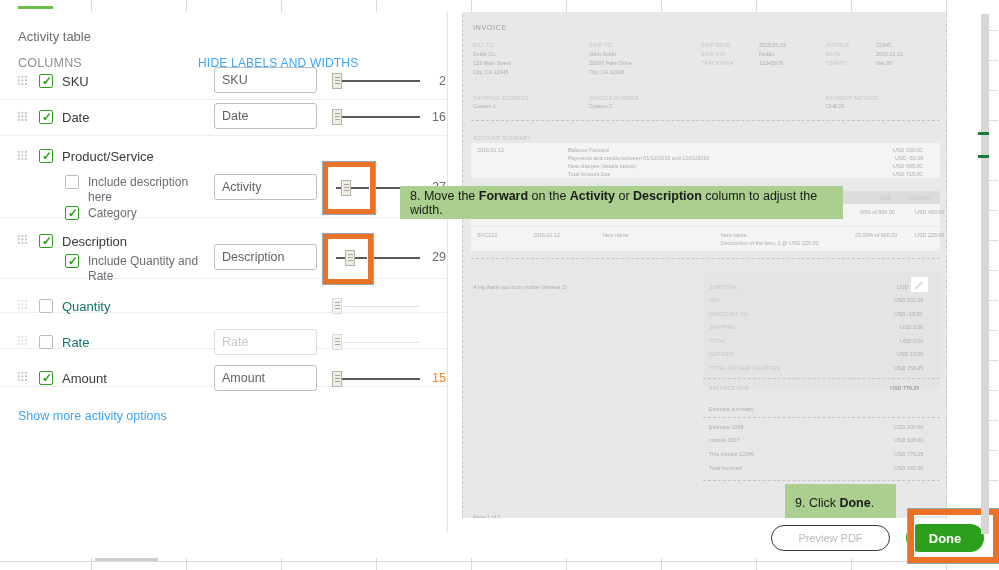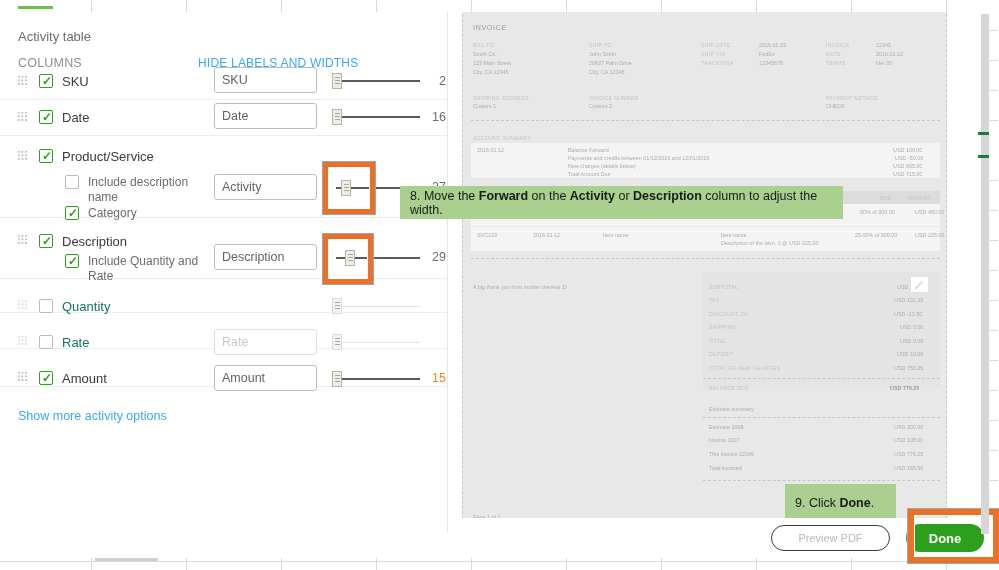--- a/index.html
+++ b/index.html
@@ -150,21 +150,21 @@
       </div>
   </div>
   <div class="valnum" style="left:424px;top:98px;">16</div>
 
   <div class="grip" style="top:138px;"></div>
   <div class="cb" style="left:39px;top:137px;">
       <span class="tick">✓</span>
     </div>
   <div class="rowlabel" style="left:62px;top:137px;">Product/Service</div>
   <div class="cb off" style="left:65px;top:163px;"></div>
-  <div class="sublabel" style="left:88px;top:163px;">Include description name</div>
+  <div class="sublabel" style="left:88px;top:163px;">Include description here</div>
   <div class="cb" style="left:65px;top:194px;">
       <span class="tick">✓</span>
     </div>
   <div class="sublabel" style="left:88px;top:194px;">Category</div>
   <div class="textbox" style="left:214px;top:162px;">Activity</div>
   <div class="slider" style="left:332px;top:166px;">
     <div class="track"></div>
     <div class="knob" style="left:9px;">
         <i></i>
       </div>

